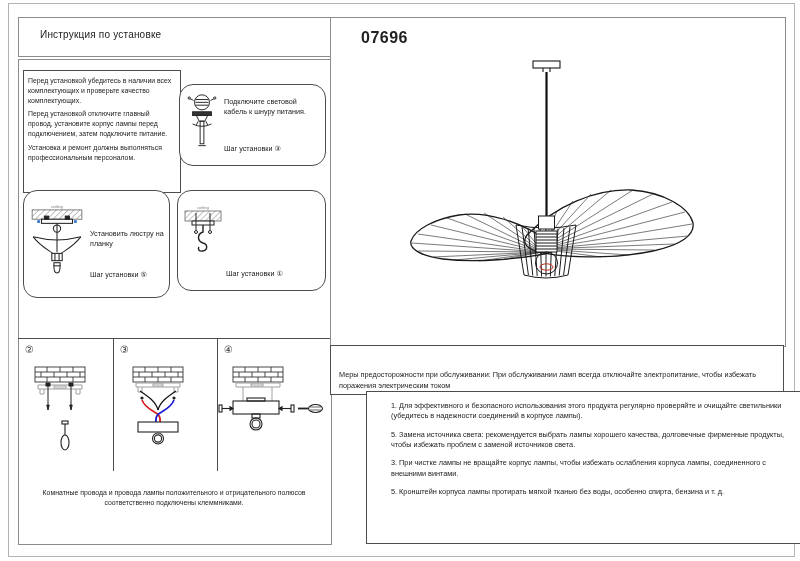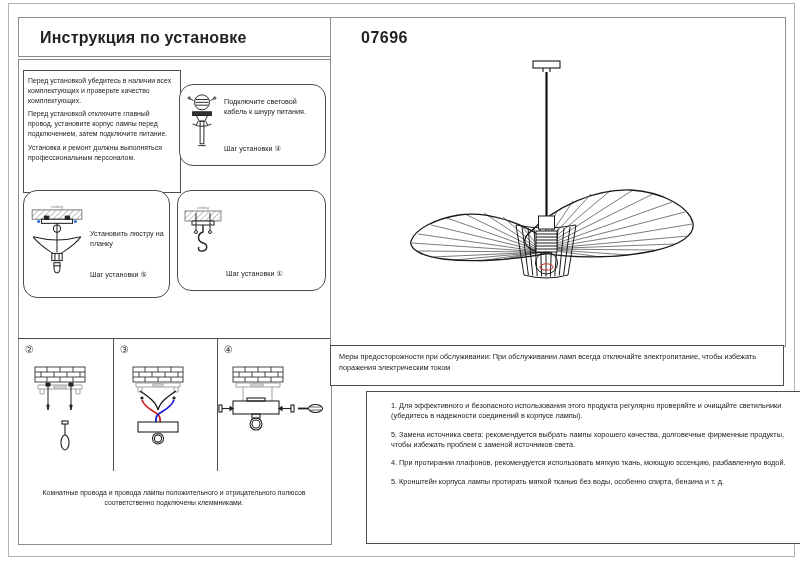--- a/index.html
+++ b/index.html
@@ -2,21 +2,21 @@
 <html><head>
 <meta charset="utf-8">
 <style>
   html,body{margin:0;padding:0;background:#fff;}
   .page{position:relative;width:800px;height:561px;background:#fff;overflow:hidden;
         font-family:"Liberation Sans","DejaVu Sans",sans-serif;color:#222;}
   .abs{position:absolute;}
   .box{position:absolute;border:1px solid #8c8c8c;background:#fff;}
   .dbox{position:absolute;border:1px solid #4d4d4d;background:#fff;}
   .rbox{position:absolute;border:1.2px solid #4d4d4d;border-radius:14px;background:#fff;}
-  .title{font-size:16px;letter-spacing:.2px;font-weight:bold;}
+  .title{font-size:10px;letter-spacing:.2px;}
   .model{font-size:16px;letter-spacing:.5px;}
   .warn p{margin:0 0 4px 0;}
   .steptext{position:absolute;font-size:7.2px;line-height:1.45;}
   .steplabel{position:absolute;font-size:7.2px;}
   .dnum{position:absolute;top:5px;left:7px;font-size:10px;color:#333;}
   .col{position:absolute;top:0;height:132px;}
   .colline{border-right:1px solid #4d4d4d;}
   .caption{position:absolute;text-align:center;font-size:6.9px;line-height:1.5;}
   .notice{margin:0;font-size:7.3px;line-height:1.45;}
   .list p{margin:0 0 8px 0;font-size:7.3px;line-height:1.42;}
@@ -317,24 +317,24 @@
         <line x1="145" y1="187" x2="166" y2="187"></line>
           <line x1="145" y1="190" x2="166" y2="190"></line>
         <line x1="145" y1="193" x2="166" y2="193"></line>
           <line x1="145" y1="196" x2="166" y2="196"></line>
         <circle cx="155.5" cy="210" r="11" fill="none"></circle>
       </g>
       <ellipse cx="155.5" cy="214" rx="6.5" ry="3.2" fill="none" stroke="#c43026" stroke-width="1"></ellipse>
     </svg>
   </div>
 
-  <div class="dbox" style="left:330px;top:345px;width:454px;height:41px;padding:6px 8px;box-sizing:border-box;">
+  <div class="dbox" style="left:330px;top:345px;width:454px;height:41px;padding:24px 8px;box-sizing:border-box;">
     <p class="notice">Меры предосторожности при обслуживании: При обслуживании ламп всегда отключайте электропитание, чтобы избежать поражения электрическим током</p>
   </div>
 
   <div class="dbox list" style="left:330px;top:391px;width:454px;height:153px;padding:9px 24px;box-sizing:border-box;margin-left:36px;">
     <p>1.  Для эффективного и безопасного использования этого продукта регулярно проверяйте и очищайте светильники (убедитесь в надежности соединений в корпусе лампы).</p>
     <p>5.  Замена источника света: рекомендуется выбрать лампы хорошего качества, долговечные фирменные продукты, чтобы избежать проблем с заменой источников света.</p>
-    <p>4.  При протирании плафонов, рекомендуется использовать мягкую ткань, моющую эссенцию, разбавленную водой.</p>
+    <p>3.  При чистке лампы не вращайте корпус лампы, чтобы избежать ослабления корпуса лампы, соединенного с внешними винтами.</p>
     <p>5.  Кронштейн корпуса лампы протирать мягкой тканью без воды, особенно спирта, бензина и т. д.</p>
   </div>
 
 </div>
 
 </body></html>

